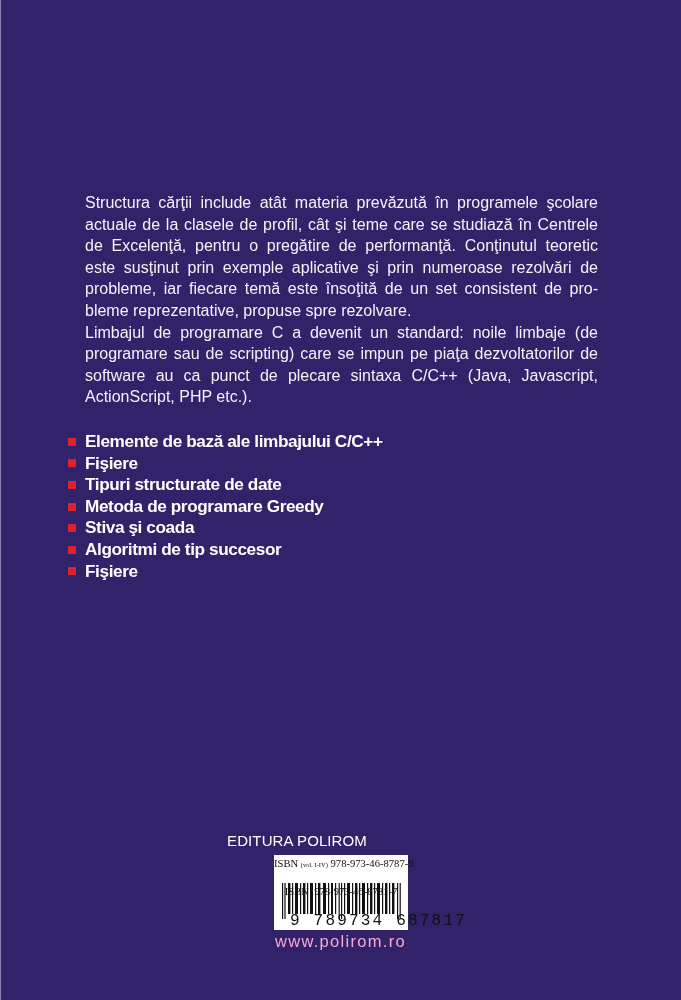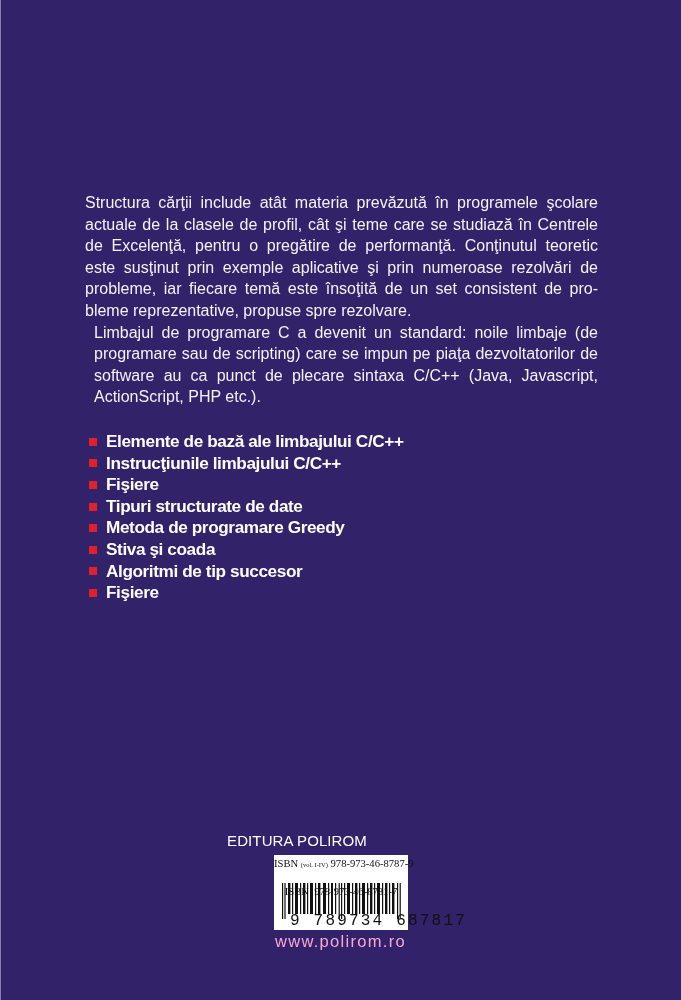--- a/index.html
+++ b/index.html
@@ -14,23 +14,23 @@
     position: absolute; left: 0; top: 0; width: 1px; height: 1000px;
     background: #8a80b0;
   }
   .description {
     position: absolute; left: 85px; top: 192px; width: 513px;
     font-size: 16px; line-height: 21.6px;
     text-align: justify;
     color: #f4f2fa;
   }
   .description p { margin: 0; }
-  .description p.last { text-align-last: left; margin-left: 9px; }
+  .description p.last { text-align-last: left; }
   .topics {
-    position: absolute; left: 89px; top: 431px;
+    position: absolute; left: 68px; top: 431px;
     list-style: none; margin: 0; padding: 0;
     font-size: 17.2px; line-height: 21.6px;
     font-weight: bold; letter-spacing: -0.4px;
   }
   .topics li { display: flex; align-items: center; height: 21.6px; }
   .bullet {
     display: inline-block; width: 8px; height: 8px;
     background: #e0202a; margin-right: 9px; flex: none;
   }
   .publisher {
@@ -70,24 +70,20 @@
 
 <div class="description">
   <p>Structura cărţii include atât materia prevăzută în programele şcolare actuale de la clasele de profil, cât şi teme care se studiază în Centrele de Excelenţă, pentru o pregătire de performanţă. Conţinutul teoretic este susţinut prin exemple aplicative şi prin numeroase rezolvări de probleme, iar fiecare temă este însoţită de un set consistent de pro-bleme reprezentative, propuse spre rezolvare.</p>
   <p class="last">Limbajul de programare C a devenit un standard: noile limbaje (de programare sau de scripting) care se impun pe piaţa dezvoltatorilor de software au ca punct de plecare sintaxa C/C++ (Java, Javascript, ActionScript, PHP etc.).</p>
 </div>
 
 <ul class="topics">
   <li>
       <span class="bullet"></span>
       <span>Elemente de bază ale limbajului C/C++</span>
-    </li>
-  <li>
-      <span class="bullet"></span>
-      <span>Instrucţiunile limbajului C/C++</span>
     </li>
   <li>
       <span class="bullet"></span>
       <span>Fişiere</span>
     </li>
   <li>
       <span class="bullet"></span>
       <span>Tipuri structurate de date</span>
     </li>
   <li>

